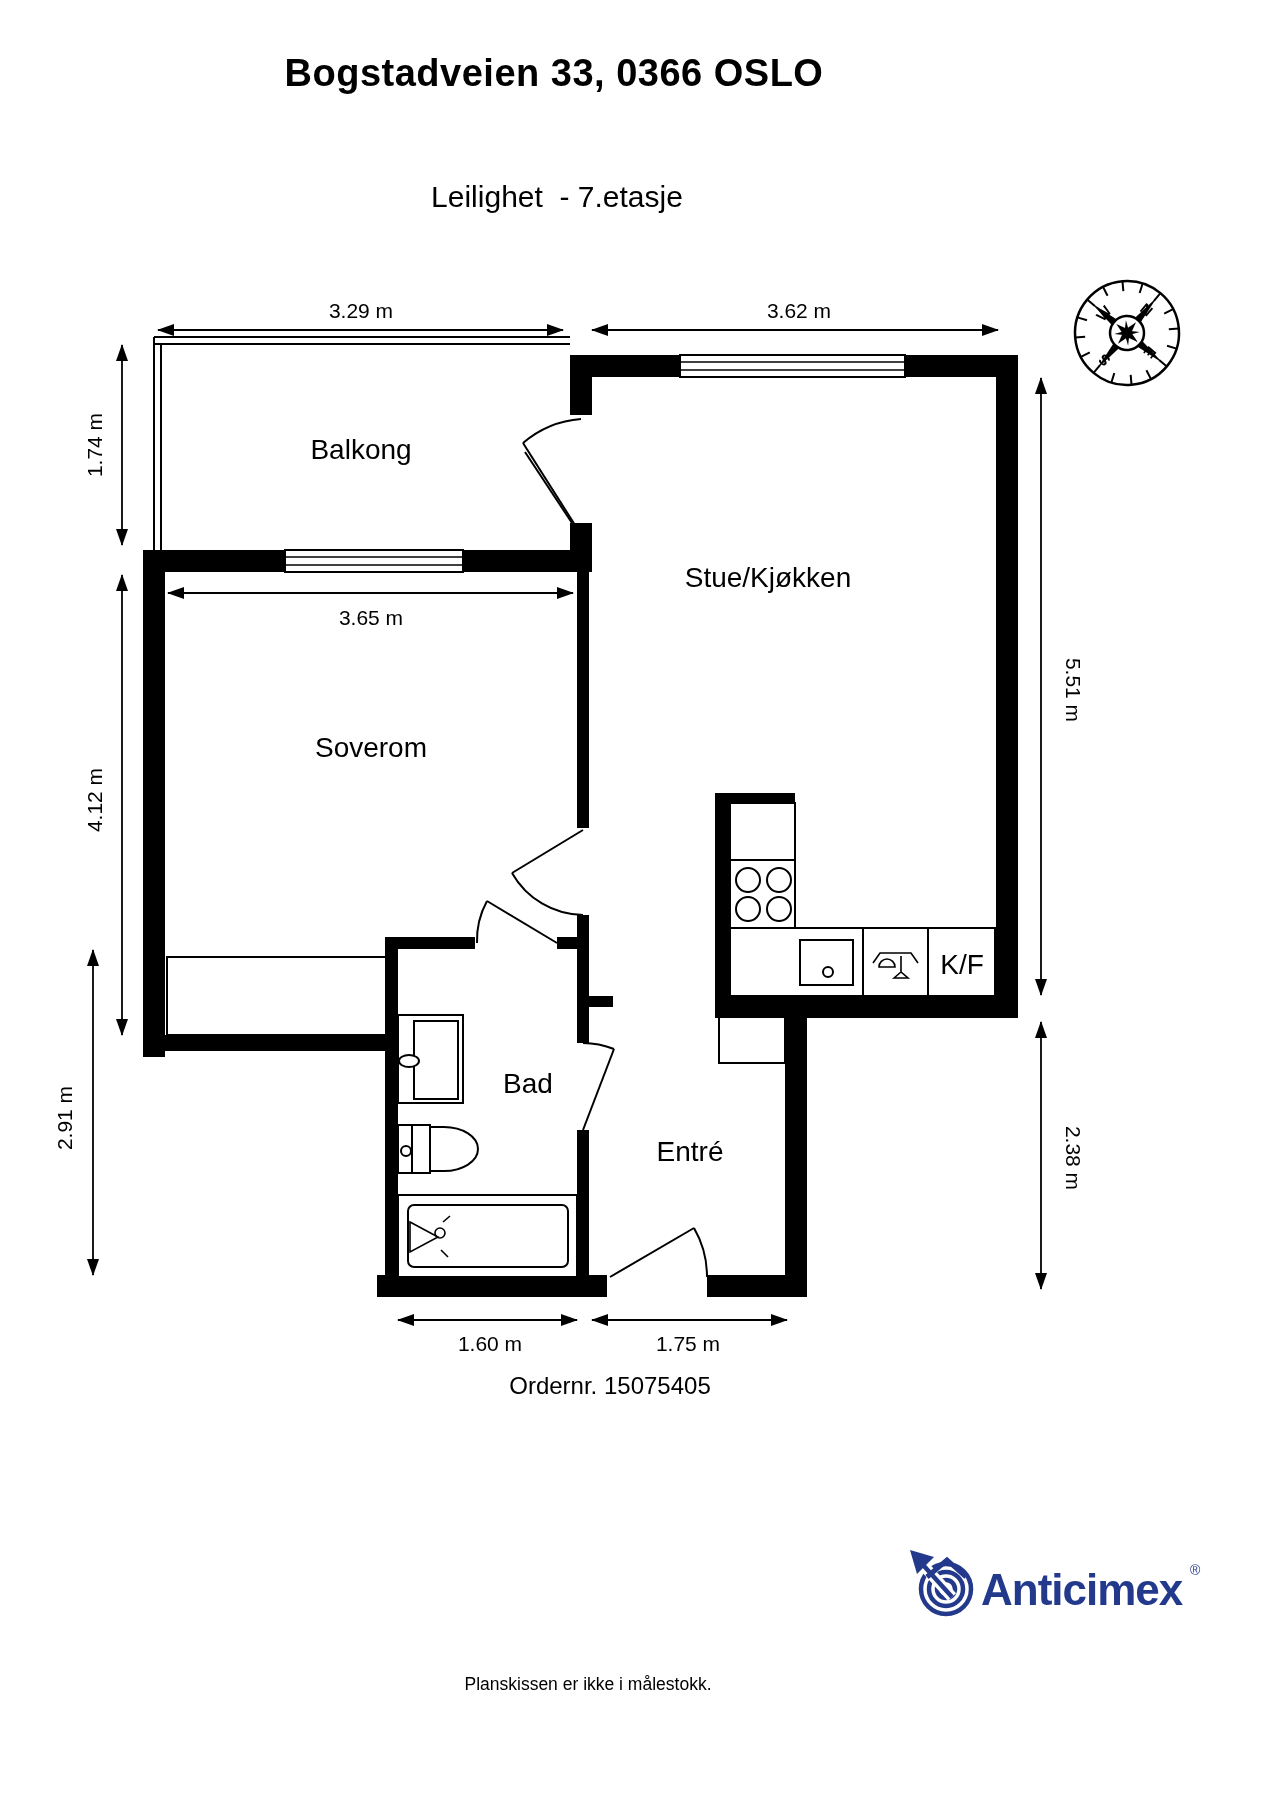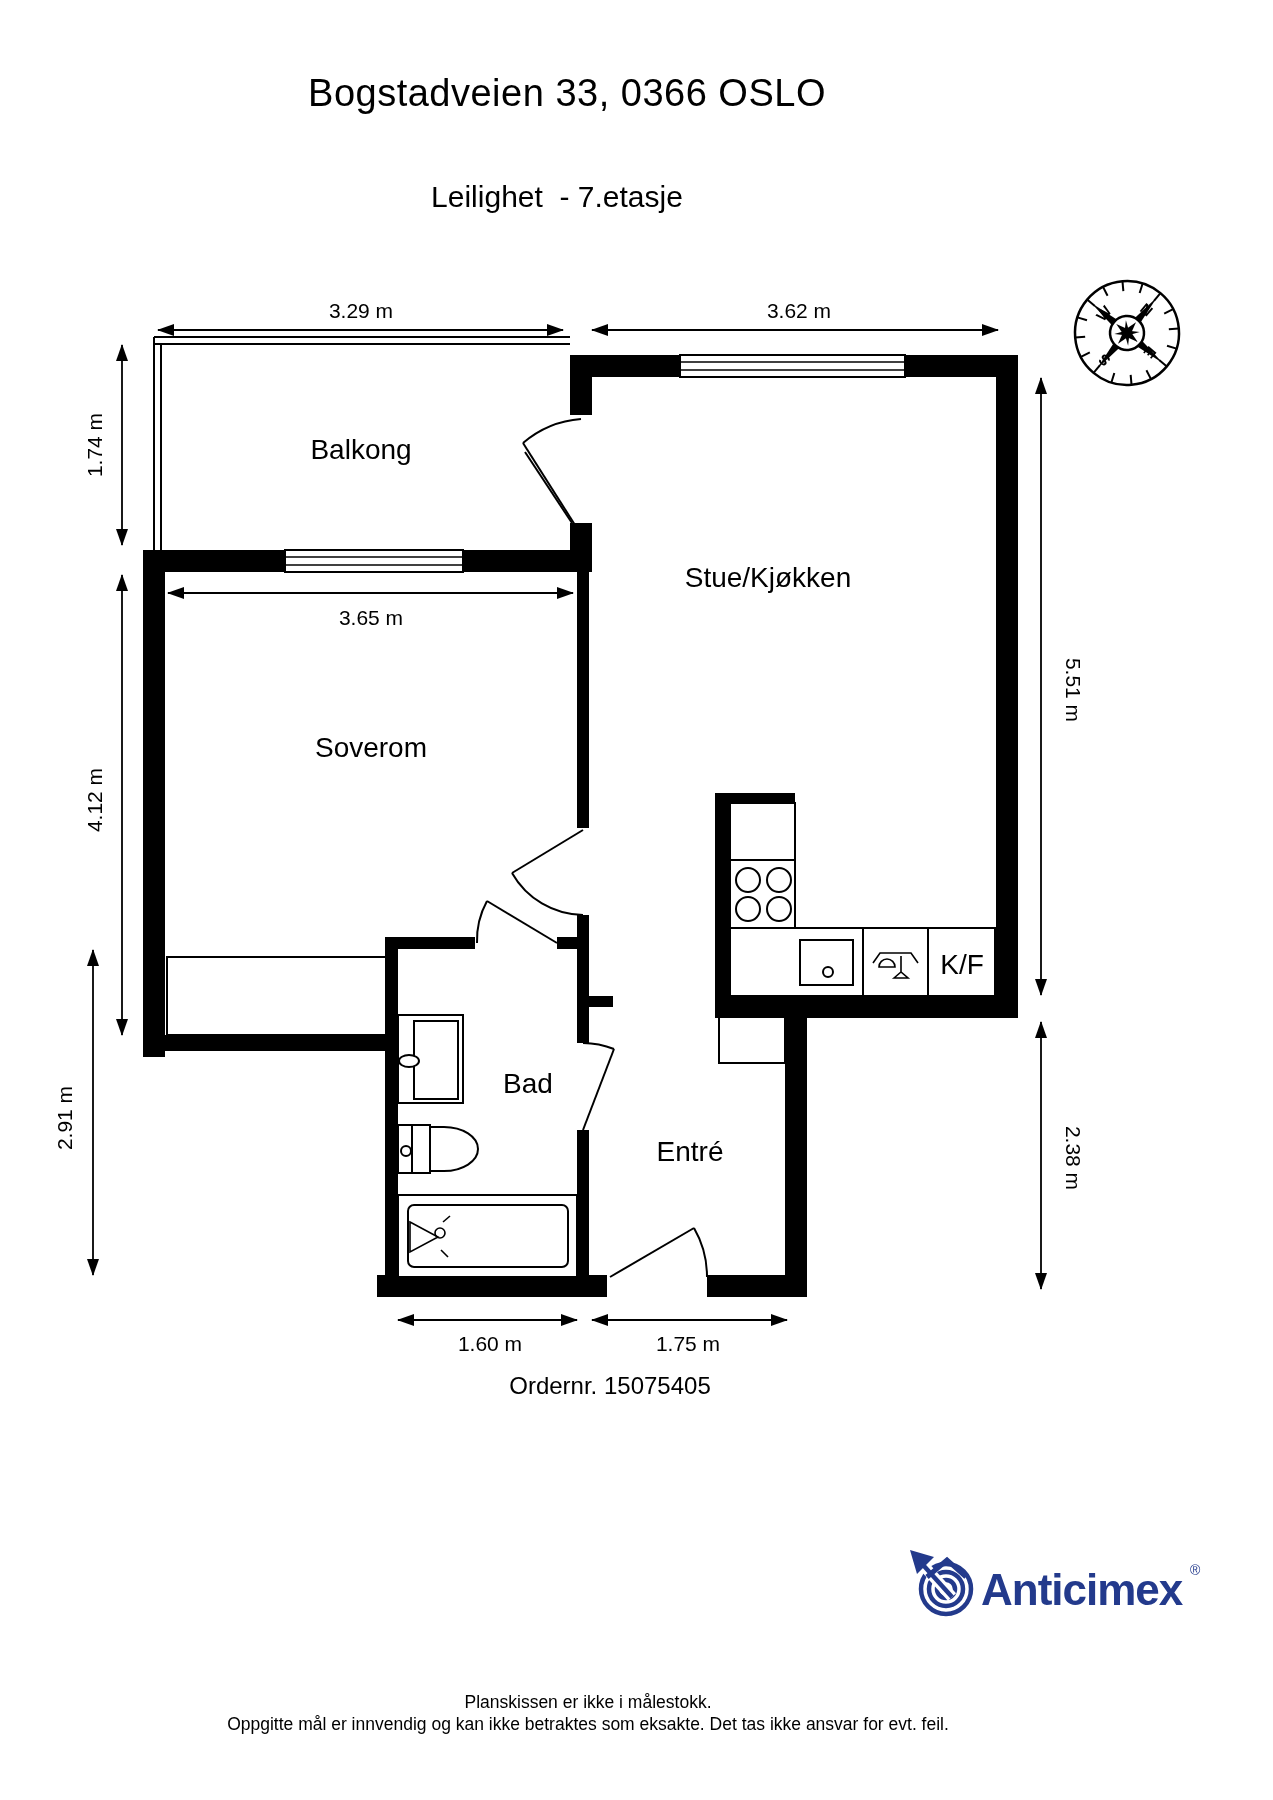--- a/index.html
+++ b/index.html
@@ -2,24 +2,24 @@
 <html><head>
 <meta charset="utf-8">
 <style>
   html,body{margin:0;padding:0;}
   body{
     width:1273px;height:1800px;position:relative;background:#ffffff;
     font-family:"Liberation Sans", sans-serif;color:#000;
     overflow:hidden;
   }
   .abs{position:absolute;}
-  #title{top:52px;left:567px;transform:translateX(-50%);font-size:38px;font-weight:400;letter-spacing:0.5px;white-space:pre;margin-top:20px;}
+  #title{top:52px;left:554px;transform:translateX(-50%);font-size:38px;font-weight:700;letter-spacing:0.5px;white-space:pre;}
   #subtitle{top:180px;left:557px;transform:translateX(-50%);font-size:30px;white-space:pre;}
   #ordernr{top:1372px;left:610px;transform:translateX(-50%);font-size:24px;white-space:pre;text-align:center;}
-  #footer{top:1673px;left:0;width:1176px;text-align:center;font-size:17.5px;line-height:22px;margin-top:18px;}
+  #footer{top:1673px;left:0;width:1176px;text-align:center;font-size:17.5px;line-height:22px;}
   #footer div{white-space:pre;}
   svg{position:absolute;top:0;left:0;}
   svg text{font-family:"Liberation Sans", sans-serif;fill:#000;}
   .room-label{font-size:28px;}
   .dim-label{font-size:21px;}
   .wall{fill:#000;stroke:none;}
   .thin{fill:none;stroke:#000;stroke-width:2;}
   .thin15{fill:none;stroke:#000;stroke-width:1.6;}
   .dimline{stroke:#000;stroke-width:1.8;fill:none;}
   .fixture{fill:#fff;stroke:#000;stroke-width:2;}
@@ -266,14 +266,13 @@
     </g>
     <text class="brandfill" x="981" y="1605" font-size="44" font-weight="bold" letter-spacing="-1">Anticimex</text>
     <text class="brandfill" x="1190" y="1575" font-size="14">®</text>
   </g>
 </svg>
 
 <div class="abs" id="ordernr">Ordernr. 15075405</div>
 
 <div class="abs" id="footer">
   <div>Planskissen er ikke i målestokk.</div>
-  <div>Oppgitte mål er innvendig og kan ikke betraktes som eksakte. Det tas ikke ansvar for evt. feil.</div>
 </div>
 
 </body></html>

